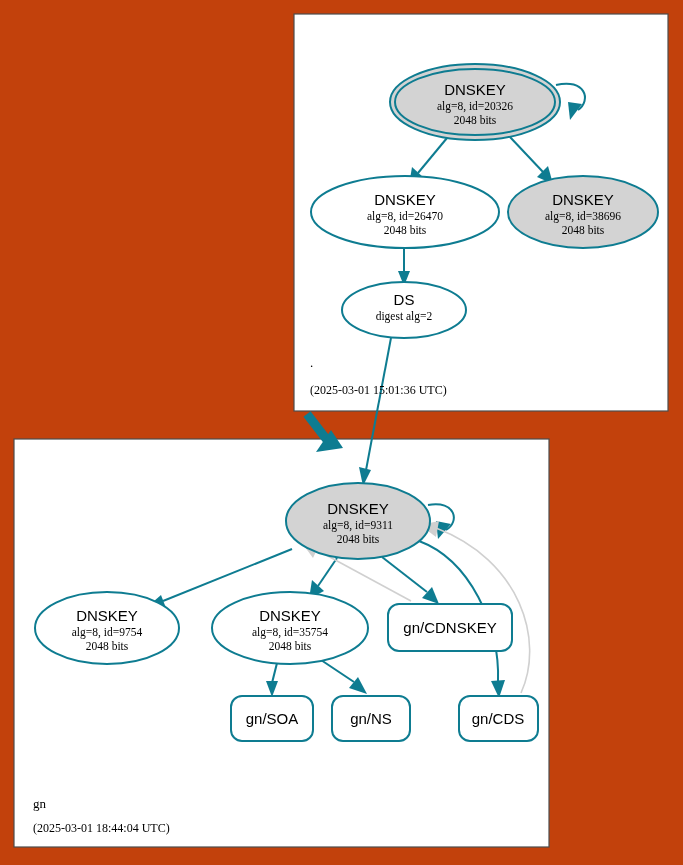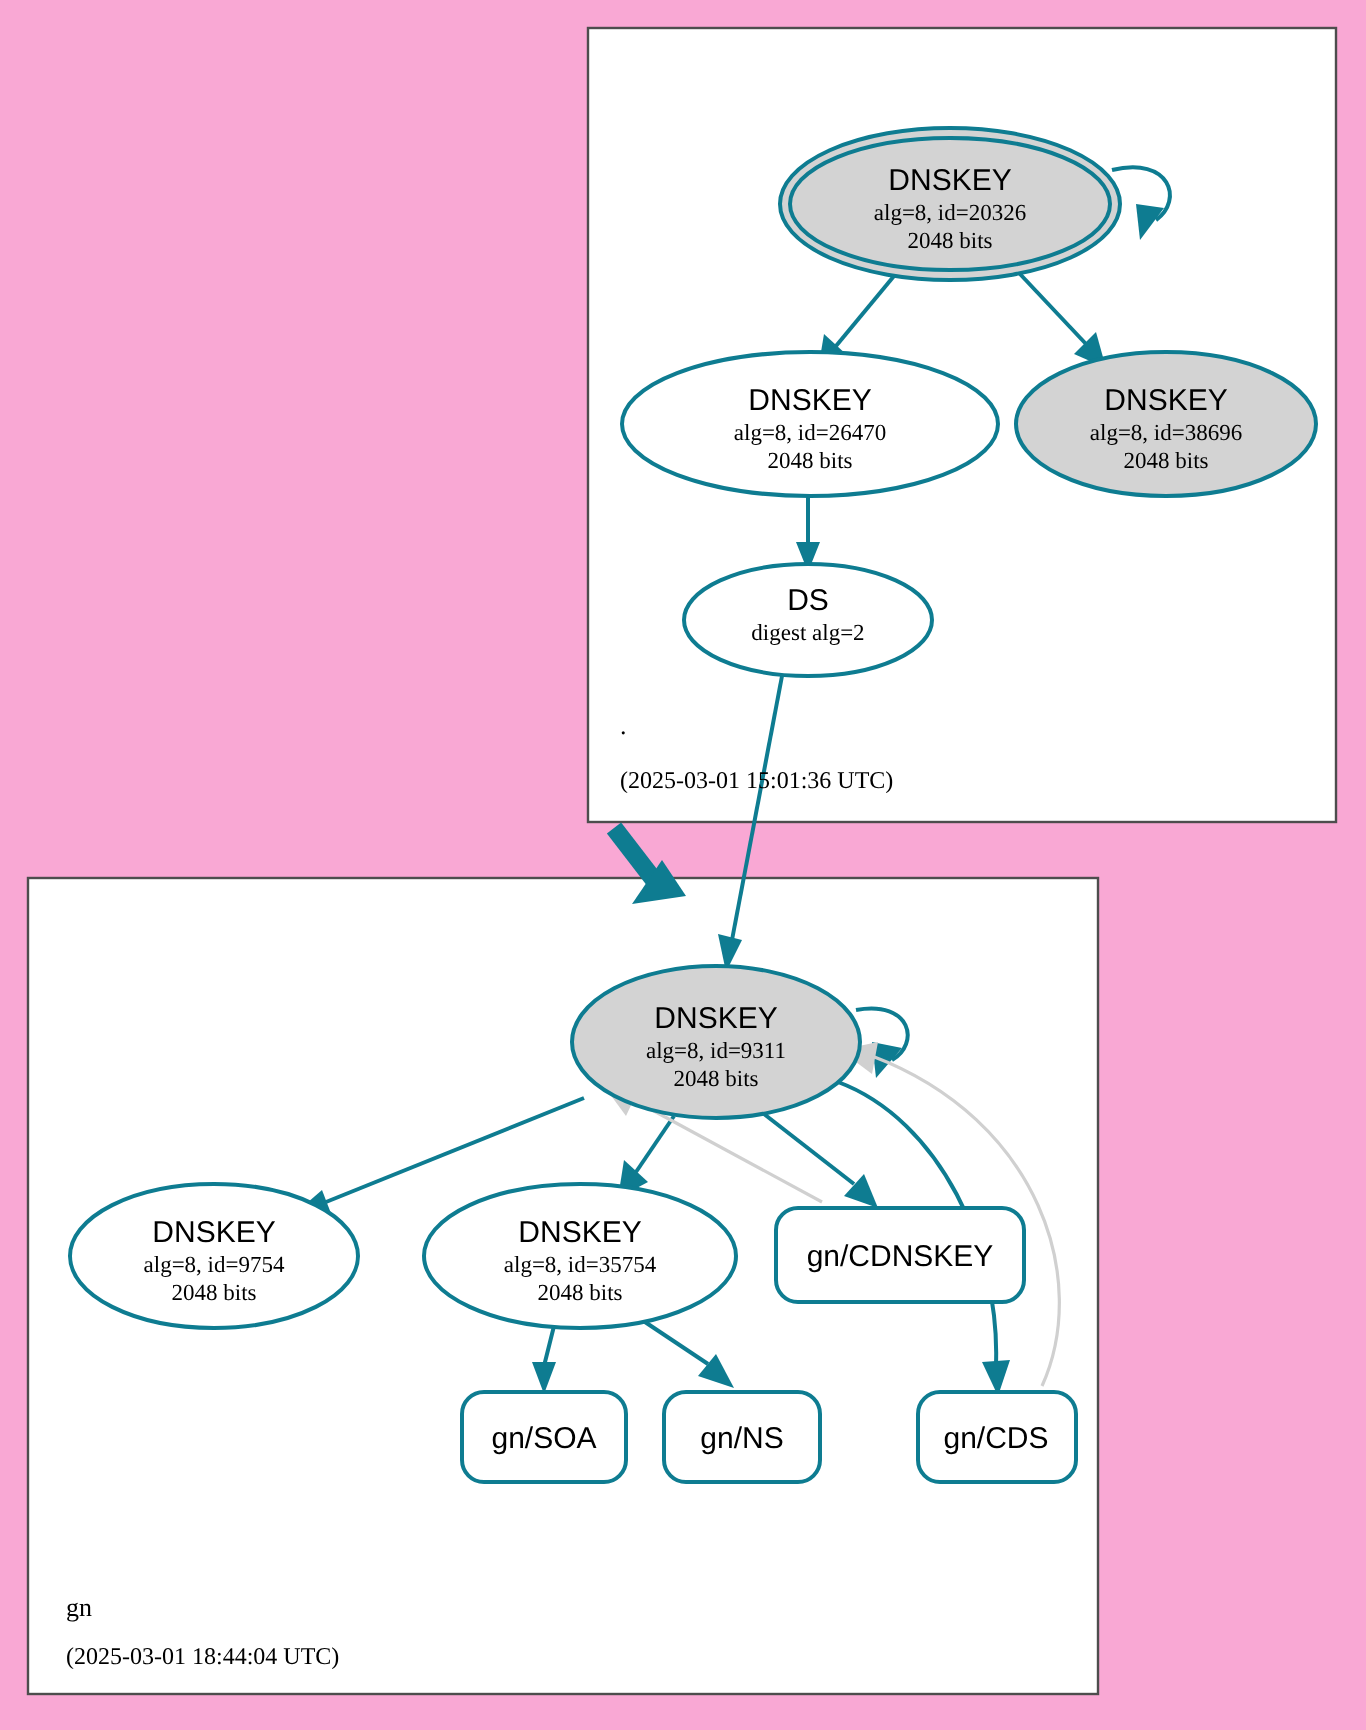--- a/index.html
+++ b/index.html
@@ -4,21 +4,21 @@
 <style>
   html, body {
     margin: 0;
     padding: 0;
     background: #ffffff;
   }
   #canvas {
     position: relative;
     width: 683px;
     height: 865px;
-    background: #f9a8d4;
+    background: #c2410c;
     font-family: "Liberation Sans", sans-serif;
     overflow: hidden;
   }
   #graph {
     position: absolute;
     left: 0;
     top: 0;
     width: 683px;
     height: 865px;
   }

